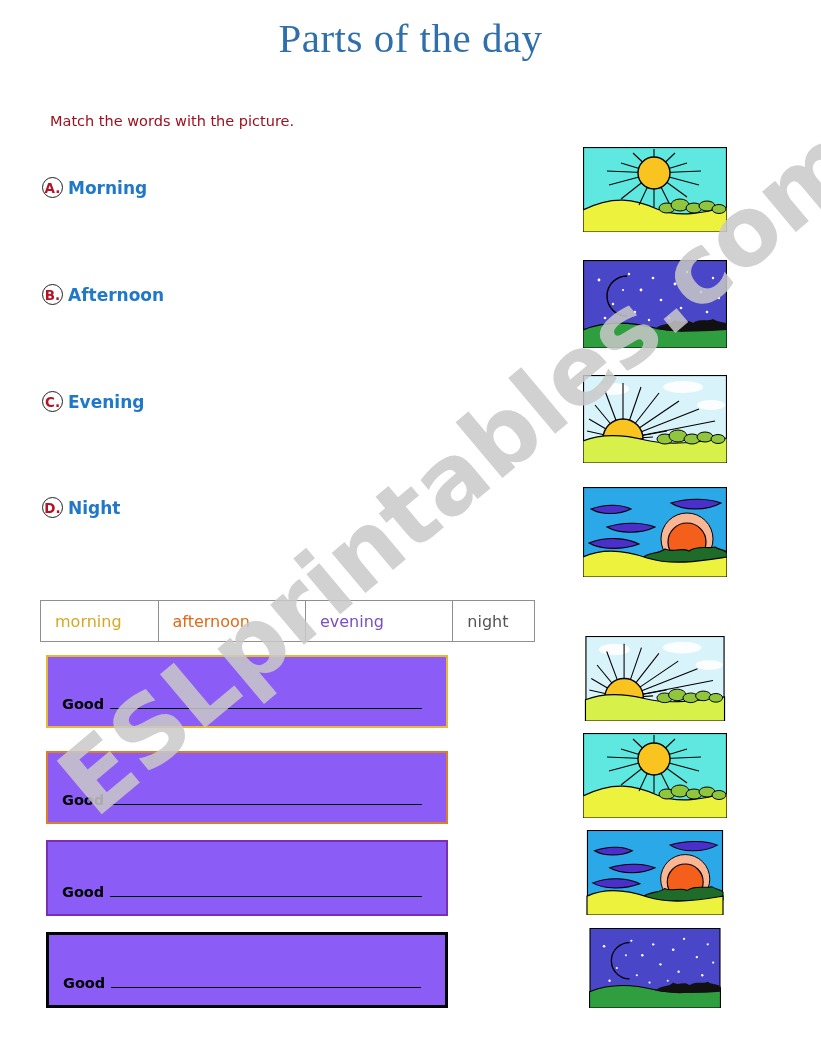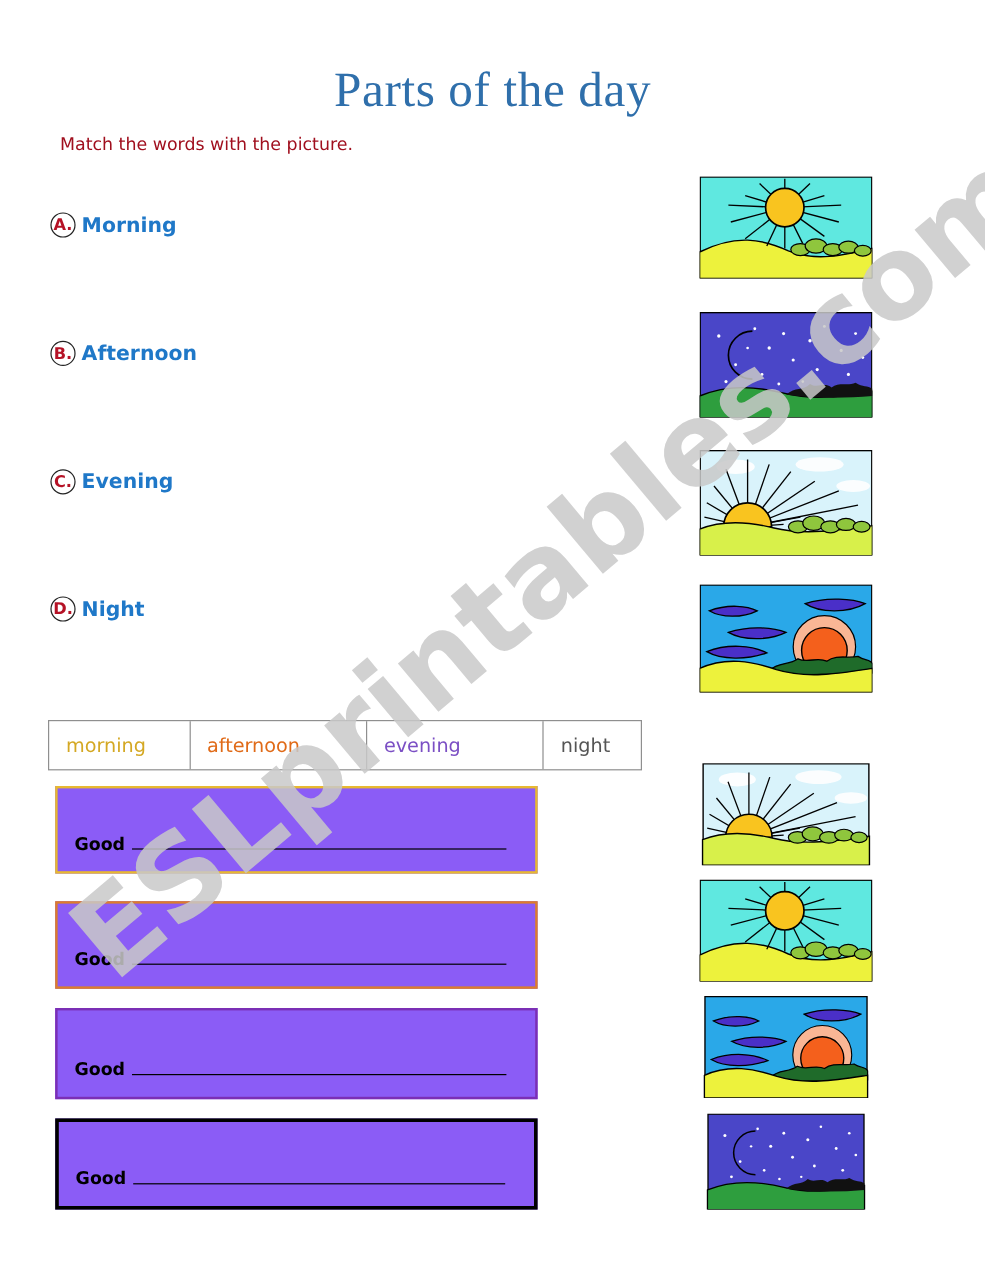--- a/index.html
+++ b/index.html
@@ -42,21 +42,20 @@
     position: absolute;
     left: 0;
     top: 14px;
     width: 821px;
     text-align: center;
     font-family: "Liberation Serif", serif;
     font-size: 41px;
     color: #2f6fab;
     letter-spacing: 0.5px;
     z-index: 2;
-    margin-top: 36px;
   }
 
   
   .instruction {
     position: absolute;
     color: #a00f1e;
     font-weight: normal;
     font-family: "DejaVu Sans", sans-serif;
     z-index: 3;
   }

